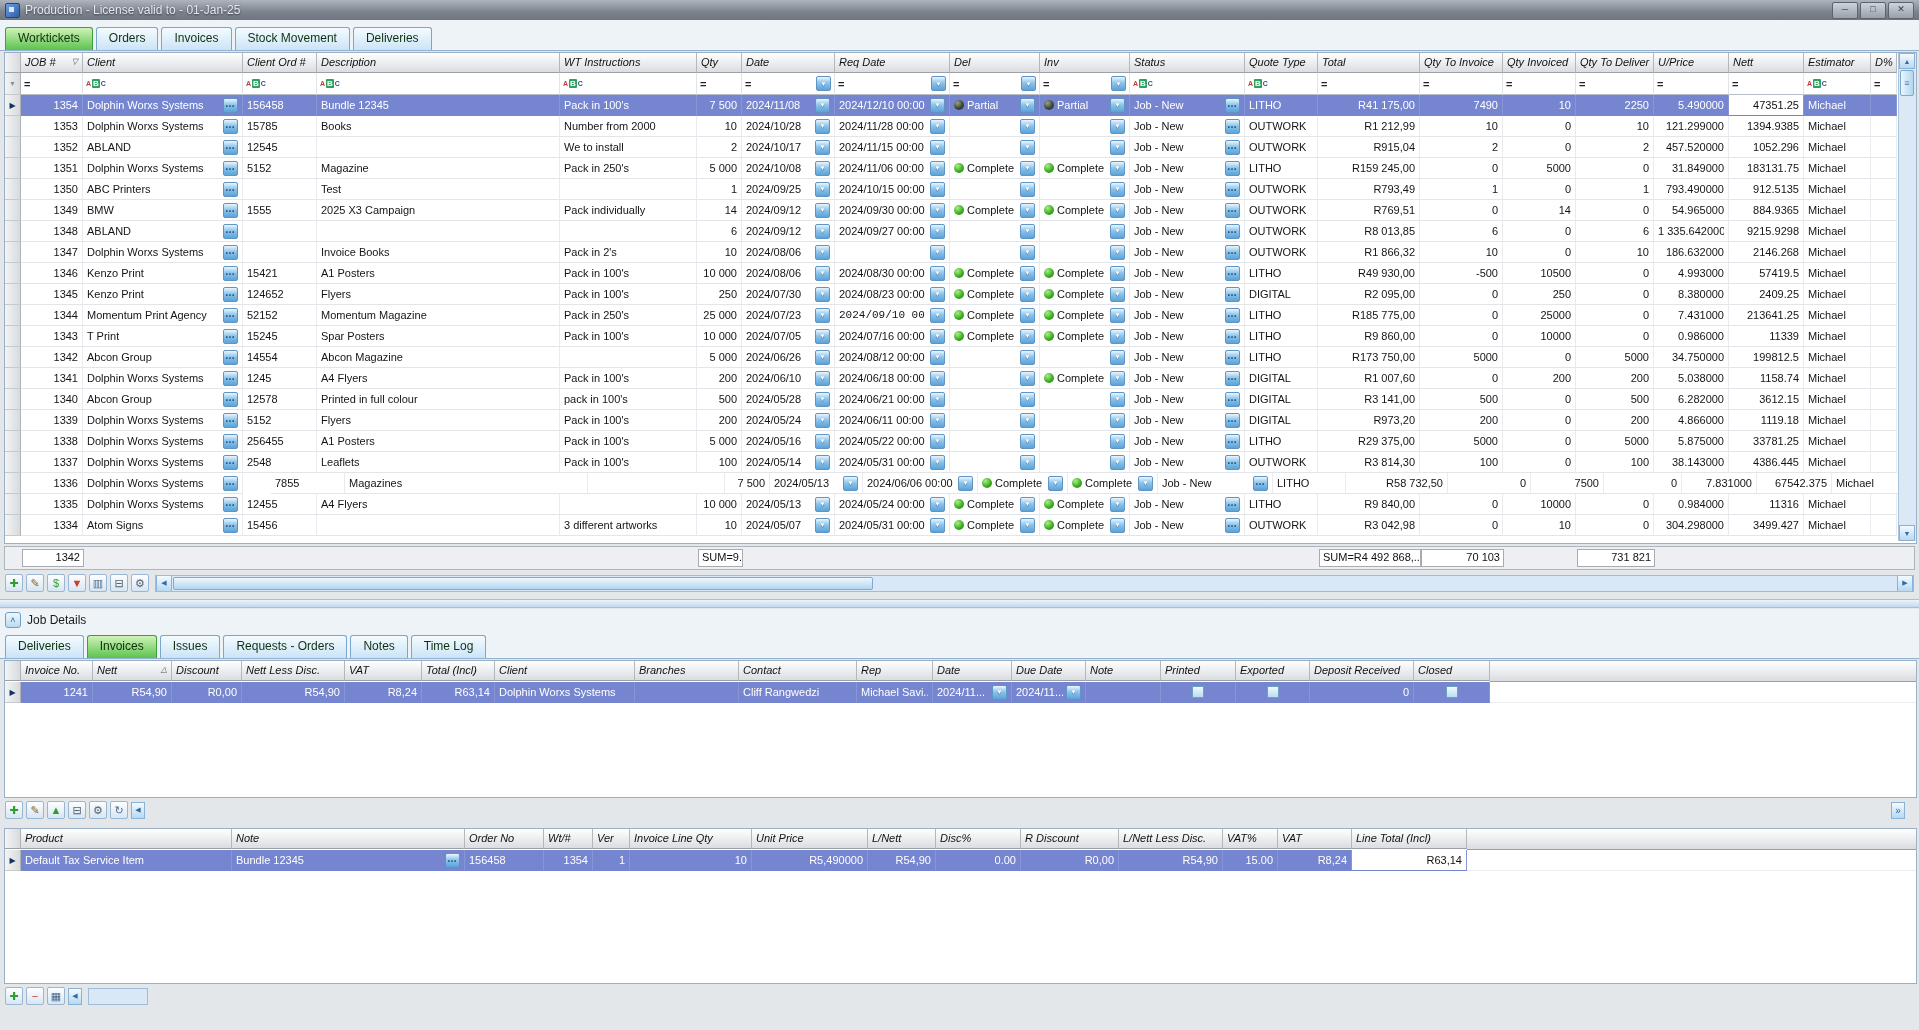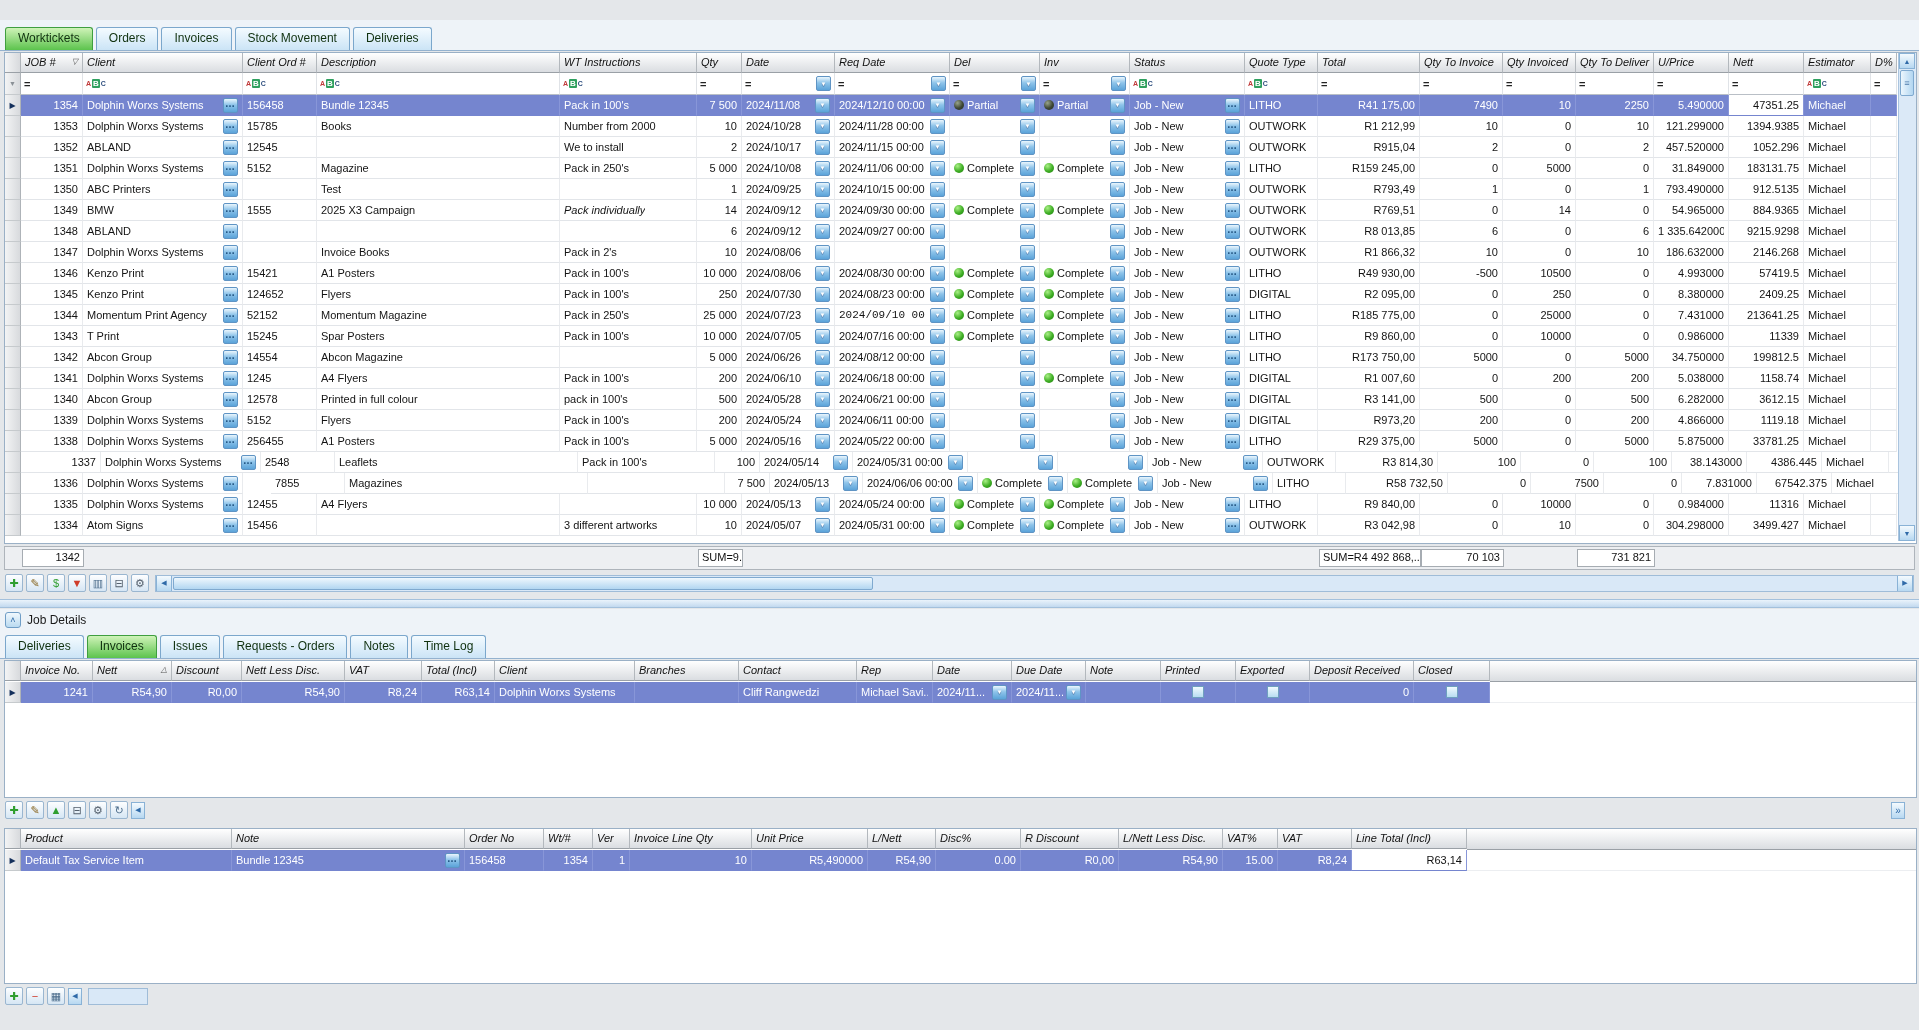--- a/index.html
+++ b/index.html
@@ -66,20 +66,29 @@
   .splitter{position:absolute;left:0;right:0;height:7px;background:linear-gradient(#eaf3fb,#c2d9ef);border-top:1px solid #a3c0dc;border-bottom:1px solid #a3c0dc;}
   .jobheader{position:absolute;left:0;right:0;height:22px;background:#eef3f8;display:flex;align-items:center;gap:6px;padding-left:5px;font-size:12px;color:#1a1a1a;}
   .collapsebtn{width:16px;height:16px;box-sizing:border-box;border:1px solid #6f9dc6;border-radius:3px;background:linear-gradient(#f0f8fe,#badaf0);color:#2f6aa8;font-size:9px;display:flex;align-items:center;justify-content:center;}
 </style>
 </head>
 <body>
 
 <div class="desktop">
   <div class="window">
 
+    <div class="titlebar">
+      <div class="appicon"></div>
+      <div class="title-text">Production - License valid to - 01-Jan-25</div>
+      <div class="winbtns" id="winbtns">
+          <div class="win-btn">─</div>
+          <div class="win-btn">□</div>
+          <div class="win-btn">✕</div>
+        </div>
+    </div>
 
     <div class="tabstrip" id="main-tabstrip" style="top:20px;height:30px;">
         <div class="tab active">Worktickets</div>
         <div class="tab">Orders</div>
         <div class="tab">Invoices</div>
         <div class="tab">Stock Movement</div>
         <div class="tab">Deliveries</div>
       </div>
 
     <div class="grid" id="main-grid" style="left:4px;top:52px;width:1911px;height:490px;">
@@ -600,21 +609,21 @@
             <div class="g-cell" style="width: 160px;">
               <div class="ctext">BMW</div>
               <div class="gbtn ell">…</div>
             </div>
             <div class="g-cell" style="width: 74px;">
               <div class="ctext">1555</div>
             </div>
             <div class="g-cell" style="width: 243px;">
               <div class="ctext">2025 X3 Campaign</div>
             </div>
-            <div class="g-cell" style="width: 137px; font-style: italic;">
+            <div class="g-cell" style="width: 137px;">
               <div class="ctext">Pack individually</div>
             </div>
             <div class="g-cell r" style="width: 45px;">
               <div class="ctext">14</div>
             </div>
             <div class="g-cell" style="width: 93px;">
               <div class="ctext">2024/09/12</div>
               <div class="gbtn drop">▼</div>
             </div>
             <div class="g-cell" style="width: 115px;">
@@ -1426,21 +1435,21 @@
             </div>
             <div class="g-cell" style="width: 67px;">
               <div class="ctext">Michael</div>
             </div>
             <div class="g-cell r" style="width: 26px;">
               <div class="ctext"></div>
             </div>
           </div>
           <div class="g-row g-data">
             <div class="g-ind"></div>
-            <div class="g-cell r" style="width: 80px;">
+            <div class="g-cell r" style="width: 62px;">
               <div class="ctext">1337</div>
             </div>
             <div class="g-cell" style="width: 160px;">
               <div class="ctext">Dolphin Worxs Systems</div>
               <div class="gbtn ell">…</div>
             </div>
             <div class="g-cell" style="width: 74px;">
               <div class="ctext">2548</div>
             </div>
             <div class="g-cell" style="width: 243px;">

